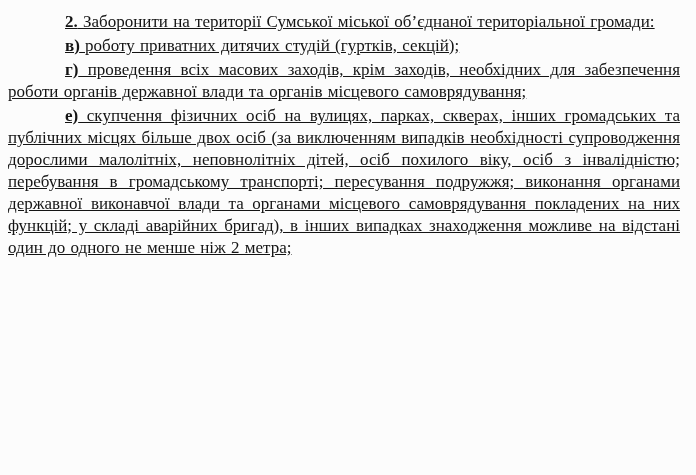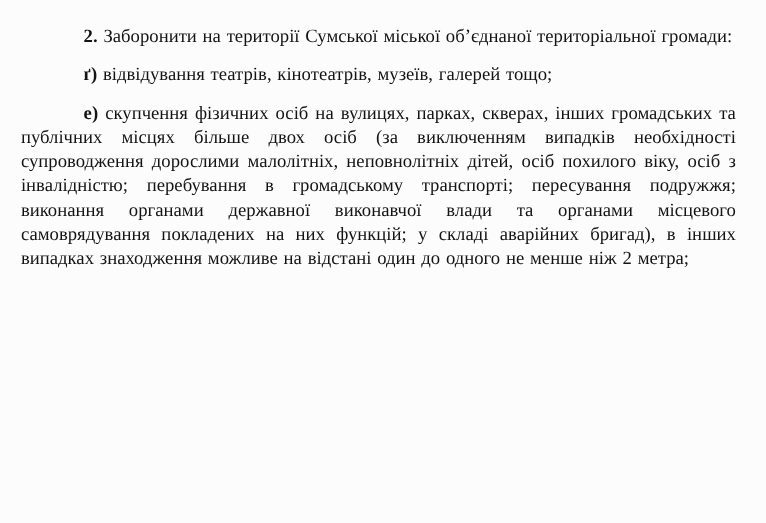--- a/index.html
+++ b/index.html
@@ -14,32 +14,34 @@
     box-sizing: border-box;
     background: #fcfcfc;
     color: #141414;
     font-family: "Liberation Serif", "DejaVu Serif", serif;
     font-size: 17px;
     line-height: 22px;
     padding: 9px 14px 0 6px;
     overflow: hidden;
   }
   .doc-body p {
-    margin: 13px;
+    margin: 2px;
     padding: 0;
     text-align: justify;
     text-indent: 57px;
     word-spacing: 1px;
+    text-decoration: underline;
   }
   .doc-body p b {
     font-weight: bold;
   }
 </style>
 </head>
 <body>
 
 <div class="page">
   <div class="doc-body">
       <p><b>2.</b><span> Заборонити на території Сумської міської об’єднаної територіальної громади:</span></p>
-      <p><b>ґ)</b><span> відвідування театрів, кінотеатрів, музеїв, галерей тощо;</span></p>
+      <p><b>в)</b><span> роботу приватних дитячих студій (гуртків, секцій);</span></p>
+      <p><b>г)</b><span> проведення всіх масових заходів, крім заходів, необхідних для забезпечення роботи органів державної влади та органів місцевого самоврядування;</span></p>
       <p><b>е)</b><span> скупчення фізичних осіб на вулицях, парках, скверах, інших громадських та публічних місцях більше двох осіб (за виключенням випадків необхідності супроводження дорослими малолітніх, неповнолітніх дітей, осіб похилого віку, осіб з інвалідністю; перебування в громадському транспорті; пересування подружжя; виконання органами державної виконавчої влади та органами місцевого самоврядування покладених на них функцій; у складі аварійних бригад), в інших випадках знаходження можливе на відстані один до одного не менше ніж 2 метра;</span></p>
     </div>
 </div>
 
 </body></html>

